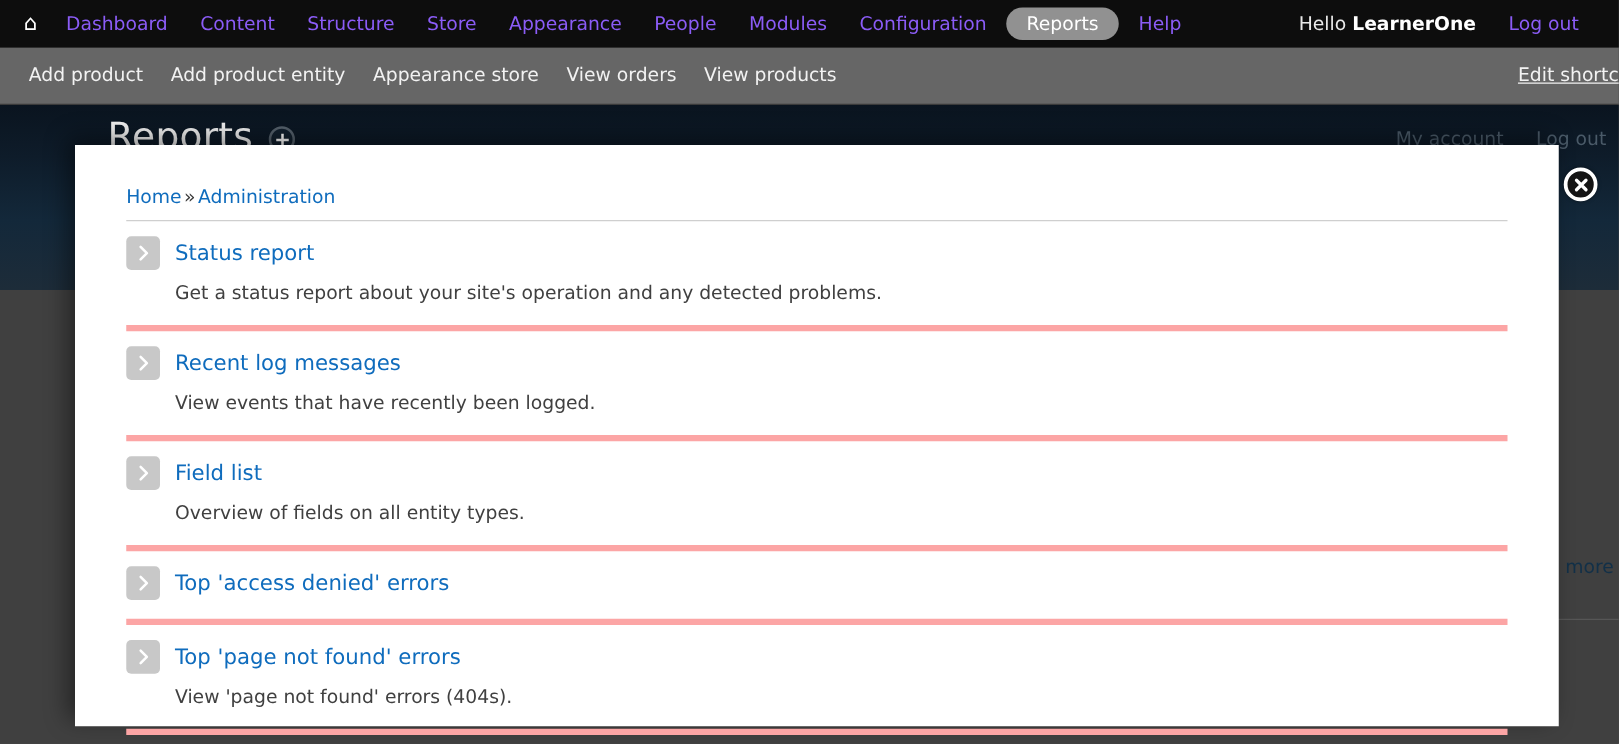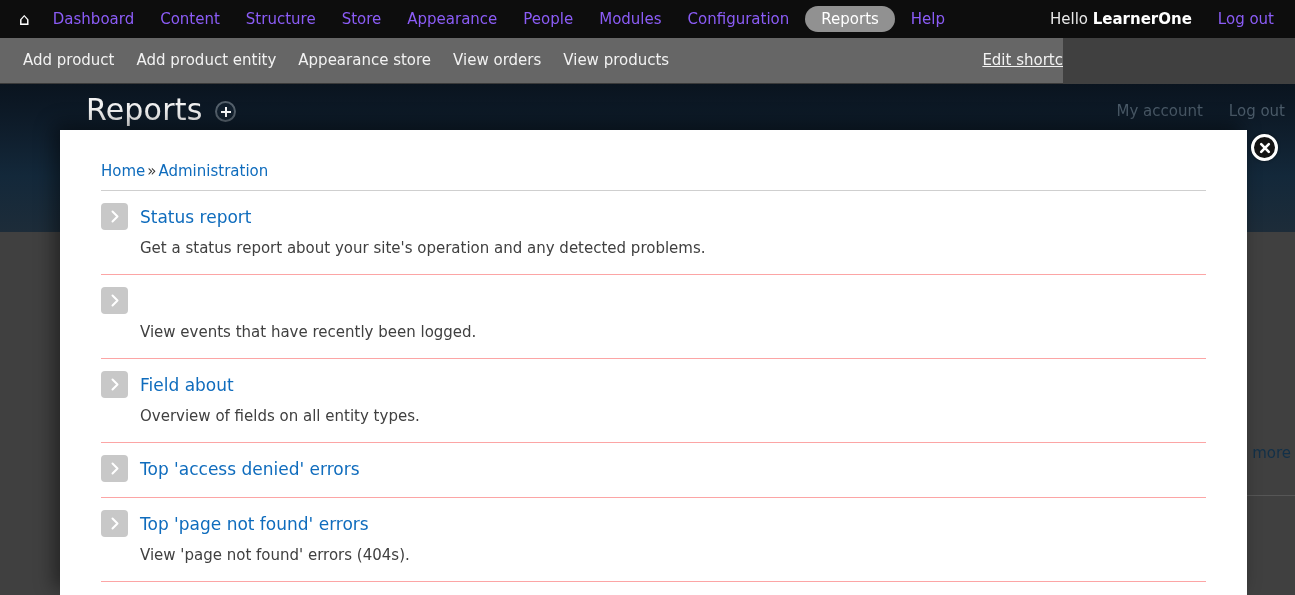--- a/index.html
+++ b/index.html
@@ -14,21 +14,21 @@
   #admin-toolbar {
     position: absolute; top: 0; left: 0;
     width: 1295px; height: 38px;
     background: #0d0d0d;
     display: flex; align-items: center;
     z-index: 50;
   }
   #admin-toolbar .menu-left { display: flex; align-items: center; height: 38px; }
   #admin-toolbar .menu-right {
     margin-left: auto; display: flex; align-items: center;
-    height: 38px; padding-right: 8px; justify-content: space-between;
+    height: 38px; padding-right: 19px; justify-content: space-between;
   }
   .tb-item {
     color: #8b5cf6; font-size: 15px; line-height: 38px;
     padding: 0 13px; white-space: nowrap; cursor: pointer;
   }
   .tb-home {
     padding: 0 10px 0 19px; display: flex; align-items: center;
     height: 38px; cursor: pointer;
   }
   .home-glyph { font-size: 17px; color: #fff; line-height: 1; }
@@ -39,21 +39,21 @@
     padding: 0 16px;
     line-height: 26px;
     margin: 0 3px;
   }
   .tb-greet { color: #e8e8e8; font-size: 15px; padding: 0 13px; white-space: nowrap; }
   .tb-greet b { font-weight: bold; color: #fff; }
 
   
   #shortcut-bar {
     position: absolute; top: 38px; left: 0;
-    width: 1063px; height: 46px;
+    width: 1295px; height: 46px;
     background: #666666;
     border-bottom: 1px solid #3a3a3a;
     display: flex; align-items: center;
     z-index: 45;
   }
   #shortcut-bar .sc-left { display: flex; align-items: center; padding-left: 12px; }
   #shortcut-bar .sc-right { margin-left: auto; padding-right: 0; }
   .sc-item {
     color: #f2f2f2; font-size: 15px; padding: 0 11px;
     white-space: nowrap; cursor: pointer; line-height: 45px;
@@ -105,38 +105,38 @@
     position: absolute; right: 4px; top: 212px;
     color: #123048; font-size: 15px; white-space: nowrap;
   }
   #bg-rule {
     position: absolute; right: 0; top: 263px;
     width: 62px; height: 1px; background: #565656;
   }
 
   
   #modal {
-    position: absolute; left: 60px; top: 130px;
+    position: absolute; left: 60px; top: 116px;
     width: 1187px; height: 465px;
     background: #ffffff;
     z-index: 100;
     box-shadow: -6px -6px 18px rgba(0,0,0,.45);
   }
   #modal-inner { padding: 0 41px; }
 
   #breadcrumb {
     padding-top: 32px; padding-bottom: 10px;
     font-size: 15px; color: #4a4a4a;
   }
   #breadcrumb a { color: #0f6cbd; text-decoration: none; cursor: pointer; }
   #breadcrumb .sep { color: #3a3a3a; padding: 0 2px; }
 
   #admin-list { border-top: 1px solid #cfcfcf; list-style: none; }
   .admin-item {
-    border-bottom: 1px solid #fca5a5;
+    border-bottom: 5px solid #fca5a5;
     padding: 14px 0 15px 0;
     position: relative;
   }
   .item-head { display: flex; align-items: flex-start; gap: 12px; }
   .item-arrow {
     flex: 0 0 auto;
     width: 27px; height: 27px; border-radius: 4px;
     background: #c8c8c8;
     display: flex; align-items: center; justify-content: center;
     cursor: pointer; margin-top: -2px;
@@ -238,32 +238,33 @@
         <div class="item-desc">Get a status report about your site's operation and any detected problems.</div>
       </li>
 
       <li class="admin-item">
         <div class="item-head">
           <span class="item-arrow">
             <svg width="10" height="13" viewBox="0 0 10 13">
                 <path d="M2.5 1.5 L7.5 6.5 L2.5 11.5" stroke="#ffffff" stroke-width="2" fill="none" stroke-linecap="round" stroke-linejoin="round"></path>
               </svg>
           </span>
+          <a class="item-link">Recent log messages</a>
         </div>
         <div class="item-desc">View events that have recently been logged.</div>
       </li>
 
       <li class="admin-item">
         <div class="item-head">
           <span class="item-arrow">
             <svg width="10" height="13" viewBox="0 0 10 13">
                 <path d="M2.5 1.5 L7.5 6.5 L2.5 11.5" stroke="#ffffff" stroke-width="2" fill="none" stroke-linecap="round" stroke-linejoin="round"></path>
               </svg>
           </span>
-          <a class="item-link">Field about</a>
+          <a class="item-link">Field list</a>
         </div>
         <div class="item-desc">Overview of fields on all entity types.</div>
       </li>
 
       <li class="admin-item">
         <div class="item-head">
           <span class="item-arrow">
             <svg width="10" height="13" viewBox="0 0 10 13">
                 <path d="M2.5 1.5 L7.5 6.5 L2.5 11.5" stroke="#ffffff" stroke-width="2" fill="none" stroke-linecap="round" stroke-linejoin="round"></path>
               </svg>

